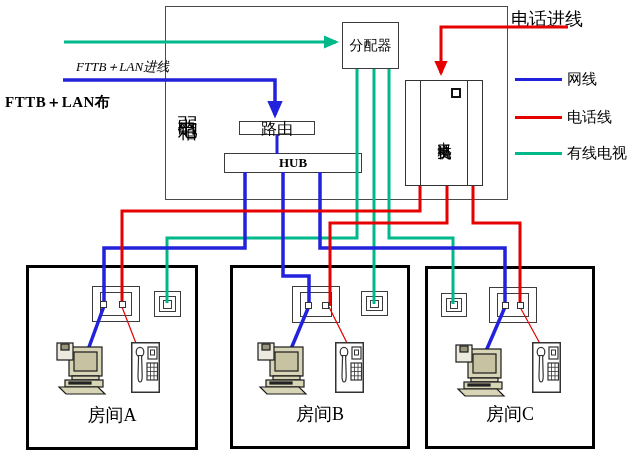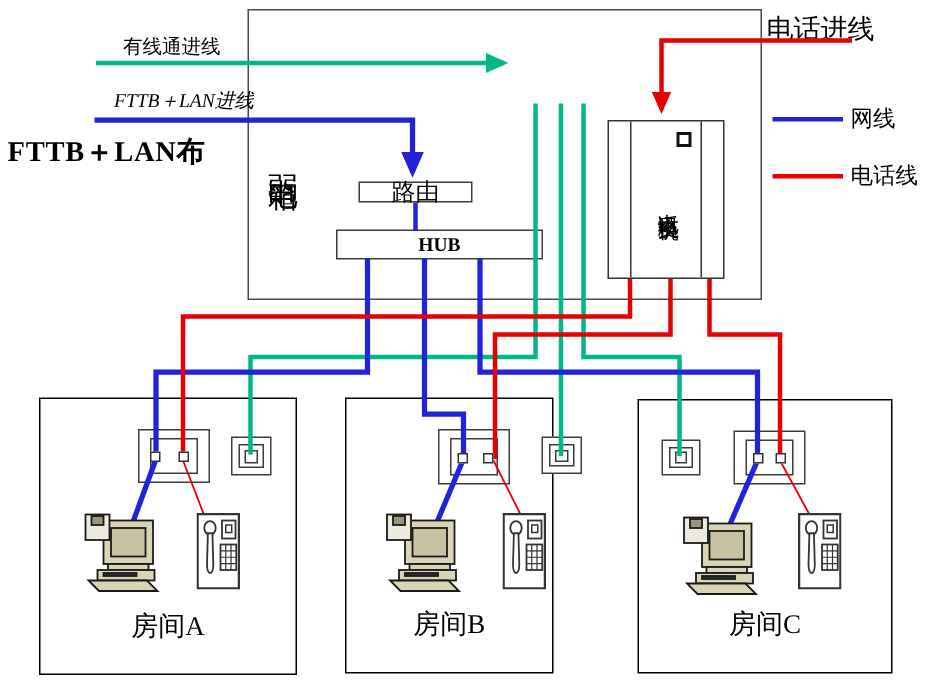--- a/index.html
+++ b/index.html
@@ -4,58 +4,60 @@
 <style>
   html,body{margin:0;padding:0;background:#fff;}
   *{box-sizing:border-box;}
   #canvas{
     position:relative;width:630px;height:458px;background:#fff;overflow:hidden;
     font-family:"Liberation Sans","DejaVu Sans",sans-serif;color:#000;
   }
   .box{position:absolute;border:1px solid #4a4a4a;background:transparent;}
   .node{position:absolute;border:1px solid #3c3c3c;background:#fff;display:flex;align-items:center;justify-content:center;}
   .cjk{font-family:"Liberation Serif","DejaVu Serif",serif;}
-  #title{position:absolute;left:5px;top:90px;width:166px;font-family:"Liberation Serif","DejaVu Serif",serif;font-weight:bold;font-size:19px;line-height:24px;letter-spacing:0.5px;}
+  #title{position:absolute;left:5px;top:90px;width:166px;font-family:"Liberation Serif","DejaVu Serif",serif;font-weight:bold;font-size:15px;line-height:24px;letter-spacing:0.5px;}
   .feedlabel{position:absolute;font-size:13px;font-family:"Liberation Serif","DejaVu Serif",serif;white-space:nowrap;}
   .vtext{writing-mode:vertical-rl;text-orientation:upright;letter-spacing:3px;}
   #weakbox-label{position:absolute;left:176px;top:100px;height:86px;font-size:20px;line-height:24px;}
   #splitter{left:342px;top:22px;width:57px;height:47px;font-size:14px;}
   #router{left:239px;top:121px;width:76px;height:14px;font-size:16px;line-height:13px;overflow:visible;}
   #hub{left:224px;top:153px;width:138px;height:20px;font-family:"Liberation Serif","DejaVu Serif",serif;font-weight:bold;font-size:13px;}
   #pbx{left:405px;top:80px;width:78px;height:106px;border:1px solid #333;position:absolute;background:#fff;}
   .pbx-div{position:absolute;top:0;bottom:0;width:1px;background:#333;}
   #pbx-label{position:absolute;inset:0;display:flex;align-items:center;justify-content:center;font-size:14px;letter-spacing:1px;line-height:16px;}
   #pbx-indicator{position:absolute;left:45px;top:7px;width:10px;height:10px;border:2px solid #111;background:#fff;}
   .legend-row{position:absolute;left:515px;display:flex;align-items:center;height:18px;}
   .legend-line{width:47px;height:3px;}
   .legend-label{margin-left:5px;font-size:15px;font-family:"Liberation Serif","DejaVu Serif",serif;white-space:nowrap;}
   #phone-in-label{position:absolute;left:511px;top:7px;font-size:18px;font-family:"Liberation Serif","DejaVu Serif",serif;white-space:nowrap;}
-  .room{position:absolute;border:1px solid #000000;}
+  .room{position:absolute;border:3px solid #000000;}
   .room-label{position:absolute;left:0;right:0;bottom:20px;text-align:center;font-size:18px;font-family:"Liberation Serif","DejaVu Serif",serif;}
   .plate-outer,.plate-inner,.tv-outer,.tv-mid,.tv-inner{position:absolute;border:1px solid #3c3c3c;background:#fff;}
   .port{position:absolute;width:7px;height:7px;border:1px solid #333;background:#fff;z-index:6;}
   #wires{position:absolute;left:0;top:0;z-index:5;pointer-events:none;}
   .icon{position:absolute;z-index:6;}
 </style>
 </head>
 <body>
 
 <div id="canvas">
 
   <div class="box" style="left:165px;top:6px;width:343px;height:194px;"></div>
   <div id="weakbox-label" class="cjk vtext">弱电箱</div>
 
   <div id="title">
     <div>FTTB＋LAN布</div>
   </div>
 
-  <div class="feedlabel" style="left:82px;top:22px;">有线通进线</div>
   <div class="feedlabel" style="left:76px;top:58px;font-style:italic;">FTTB＋LAN进线</div>
   <div id="phone-in-label">电话进线</div>
 
+  <div id="splitter" class="node cjk">
+      <span>分配器</span>
+    </div>
   <div id="router" class="node cjk">
       <span>路由</span>
     </div>
   <div id="hub" class="node">
       <span>HUB</span>
     </div>
 
   <div id="pbx">
     <div class="pbx-div" style="left:14px;"></div>
     <div class="pbx-div" style="left:61px;"></div>
@@ -64,25 +66,29 @@
   </div>
 
   <div class="legend-row" style="top:70px;">
     <div class="legend-line" style="background: rgb(34, 34, 221);"></div>
     <span class="legend-label">网线</span>
   </div>
   <div class="legend-row" style="top:108px;justify-content:center;">
     <div class="legend-line" style="background: rgb(230, 0, 0);"></div>
     <span class="legend-label">电话线</span>
   </div>
+  <div class="legend-row" style="top:144px;">
+    <div class="legend-line" style="background: rgb(0, 184, 138);"></div>
+    <span class="legend-label">有线电视</span>
+  </div>
 
   <div class="room" style="left:26px;top:265px;width:172px;height:185px;">
     <div class="room-label">房间A</div>
   </div>
-  <div class="room" style="left:230px;top:265px;width:139px;height:184px;">
+  <div class="room" style="left:230px;top:265px;width:180px;height:184px;">
     <div class="room-label">房间B</div>
   </div>
   <div class="room" style="left:425px;top:266px;width:170px;height:183px;">
     <div class="room-label">房间C</div>
   </div>
 
   <div class="plate-outer" style="left:92px;top:286px;width:48px;height:36px;"></div>
   <div class="plate-inner" style="left:100px;top:292px;width:32px;height:24px;"></div>
   <div class="port" style="left:100px;top:301px;"></div>
   <div class="port" style="left:119px;top:301px;"></div>

